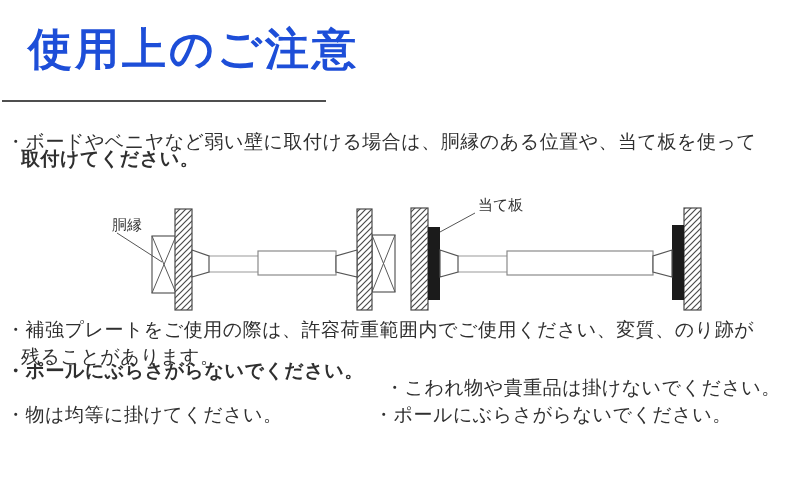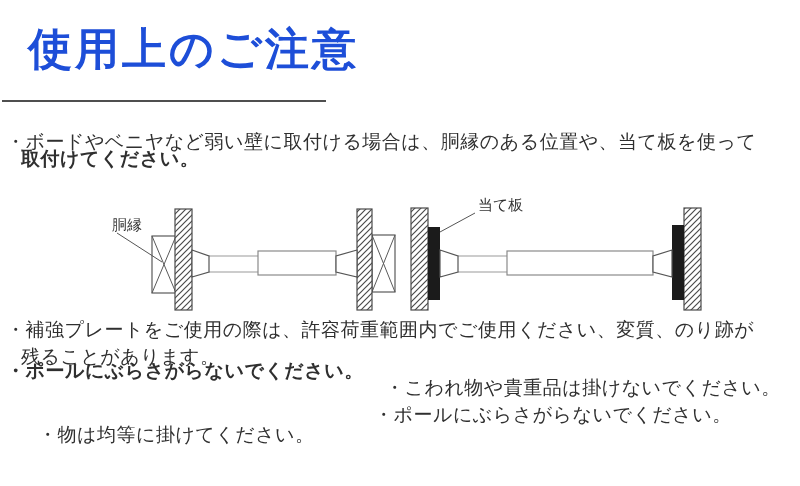--- a/index.html
+++ b/index.html
@@ -20,21 +20,21 @@
   .note{
     position:absolute;font-size:19px;line-height:22px;color:#2f2f2f;
     letter-spacing:0.5px;white-space:nowrap;
   }
   .n-b1l1{left:6px;top:131px;}
   .n-b1l2{left:21px;top:148px;font-weight:bold;}
   .n-b2l1{left:6px;top:319px;}
   .n-b2l2{left:21px;top:346px;}
   .n-r3l{left:6px;top:360px;font-weight:bold;}
   .n-r3r{left:385px;top:377px;}
-  .n-r4l{left:6px;top:424px;margin-left:32px;}
+  .n-r4l{left:6px;top:404px;}
   .n-r4r{left:374px;top:404px;}
   .diagram{
     position:absolute;left:0;top:185px;width:800px;height:140px;
   }
   .diagram text{
     font-family:"Liberation Sans","DejaVu Sans",sans-serif;
     font-size:15px;fill:#333333;
   }
 </style>
 </head>

